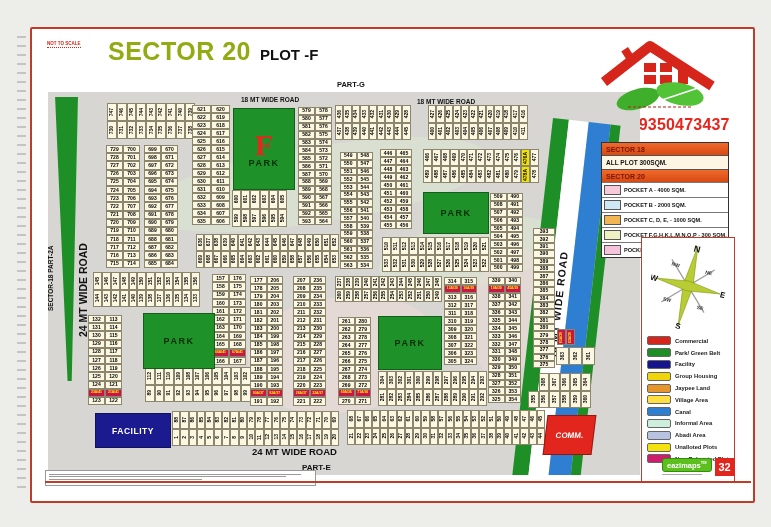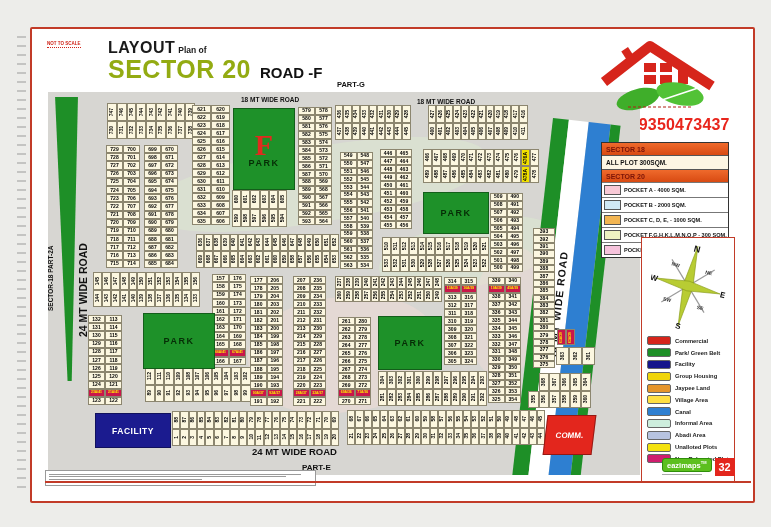--- a/index.html
+++ b/index.html
@@ -89,27 +89,23 @@
 
   <div class="abs bindmarks"></div>
   <div class="abs card"></div>
 
   <div class="abs nts">
     <span>NOT TO SCALE</span>
     <div class="ntsline"></div>
   </div>
 
   <div class="abs titlebox">
-    <div class="t-row1">
-      <span class="t-layout">LAYOUT</span>
-      <span class="t-planof">Plan of</span>
-    </div>
     <div class="t-row2">
       <span class="t-sector">SECTOR 20</span>
-      <span class="t-part">ROAD -F</span>
+      <span class="t-part">PLOT -F</span>
     </div>
   </div>
 
   <svg class="abs" style="left:598px;top:36px;z-index:5" width="120" height="78" viewBox="0 0 120 78">
     <rect x="27" y="12" width="8" height="16" fill="#d6251b" transform="rotate(-33 31 20)"></rect>
     <polyline points="6,46 52,10 114,50" fill="none" stroke="#d6251b" stroke-width="10" stroke-linejoin="round"></polyline>
     <rect x="46" y="27" width="12" height="9" fill="#d6251b"></rect>
     <rect x="62" y="27" width="12" height="9" fill="#d6251b"></rect>
     <rect x="46" y="39" width="12" height="9" fill="#d6251b"></rect>
     <rect x="62" y="39" width="12" height="9" fill="#d6251b"></rect>

